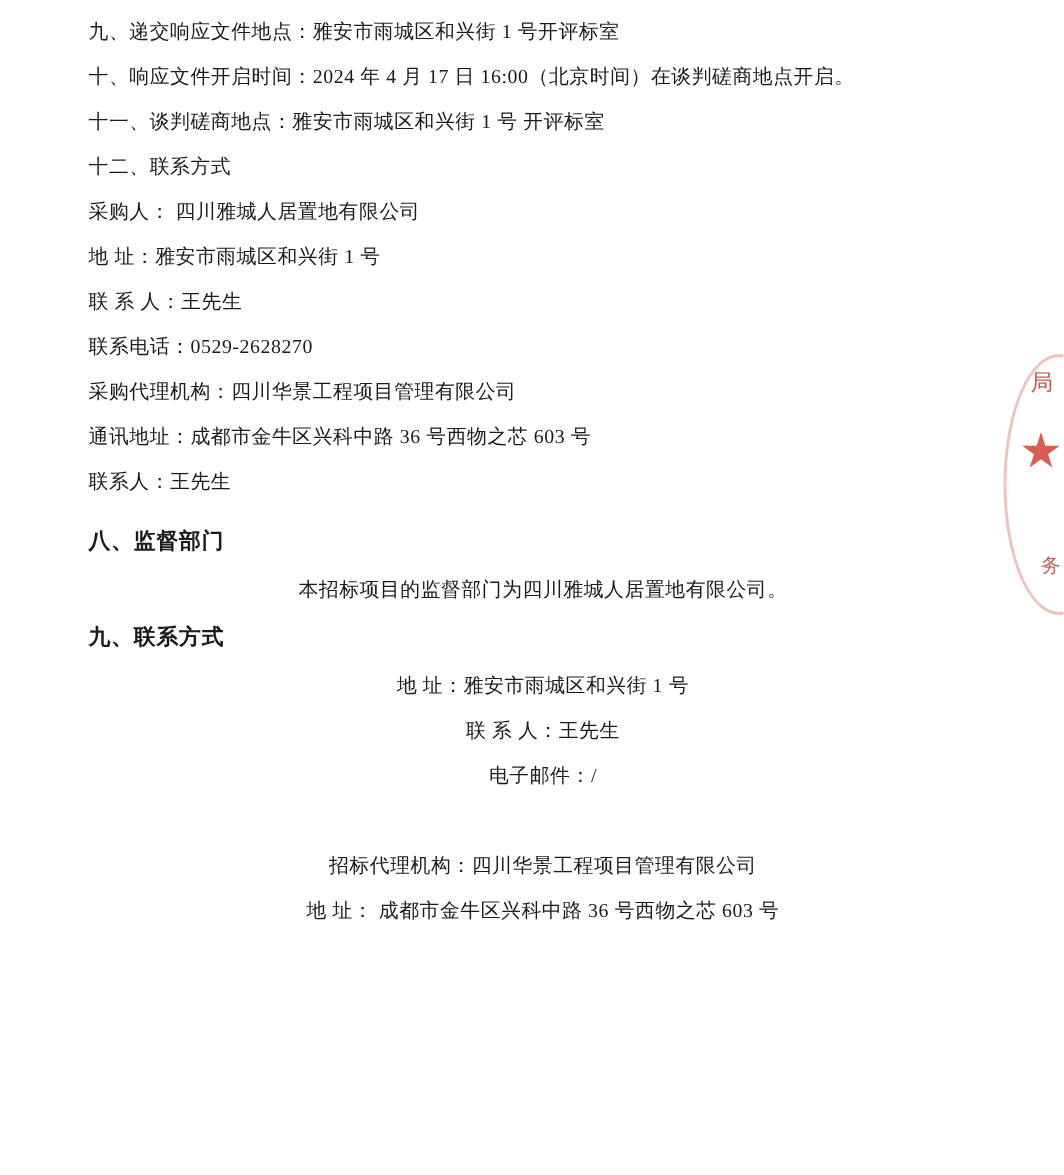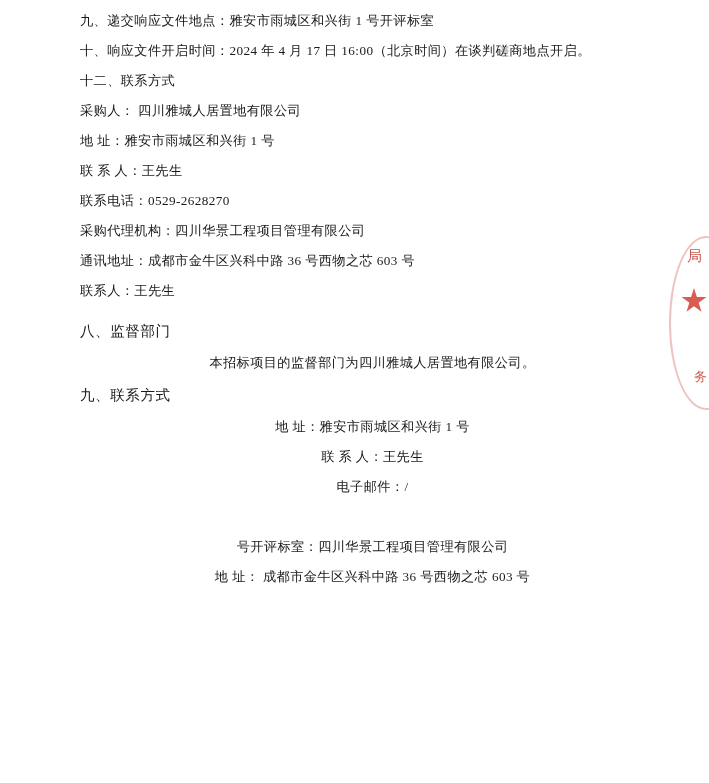--- a/index.html
+++ b/index.html
@@ -13,39 +13,39 @@
     font-family: "Liberation Serif", "DejaVu Serif", serif;
     color: #1a1a1a;
     position: relative;
     overflow: hidden;
   }
   .page {
     position: relative;
     width: 709px;
     height: 783px;
     box-sizing: border-box;
-    padding: 6px 60px 0 80px;
+    padding: 6px 60px 0 59px;
   }
   .line {
     font-size: 13.2px;
     line-height: 30px;
     letter-spacing: 0.4px;
     white-space: nowrap;
   }
   .para {
     font-size: 13.2px;
     line-height: 30px;
     letter-spacing: 0.3px;
     text-align: justify;
     text-justify: inter-ideograph;
     margin: 0;
   }
   .section-head {
     font-size: 14.5px;
-    font-weight: normal;
+    font-weight: bold;
     line-height: 34px;
     letter-spacing: 0.6px;
   }
   .indent1 { padding-left: 0px; }
   .indent2 { padding-left: 16px; text-align: center; }
   .gap-sm { height: 8px; }
   .gap-lg { height: 30px; }
 
   
   .seal {
@@ -94,37 +94,38 @@
     opacity: 0.55;
   }
 </style>
 </head>
 <body>
 
 <div class="page">
   <div id="doc-body">
       <div class="line indent1">九、递交响应文件地点：雅安市雨城区和兴街 1 号开评标室</div>
       <div class="line indent1">十、响应文件开启时间：2024 年 4 月 17 日  16:00（北京时间）在谈判磋商地点开启。</div>
+      <div class="line indent1">十一、谈判磋商地点：雅安市雨城区和兴街 1 号  开评标室</div>
       <div class="line indent1">十二、联系方式</div>
       <div class="line indent1">采购人：  四川雅城人居置地有限公司</div>
       <div class="line indent1">地    址：雅安市雨城区和兴街 1 号</div>
       <div class="line indent1">联 系 人：王先生</div>
       <div class="line indent1">联系电话：0529-2628270</div>
       <div class="line indent1">采购代理机构：四川华景工程项目管理有限公司</div>
       <div class="line indent1">通讯地址：成都市金牛区兴科中路 36 号西物之芯 603 号</div>
       <div class="line indent1">联系人：王先生</div>
       <div class="gap-sm"></div>
       <div class="section-head indent1">八、监督部门</div>
       <div class="line indent2">本招标项目的监督部门为四川雅城人居置地有限公司。</div>
       <div class="section-head indent1">九、联系方式</div>
       <div class="line indent2">地    址：雅安市雨城区和兴街 1 号</div>
       <div class="line indent2">联 系 人：王先生</div>
       <div class="line indent2">电子邮件：/</div>
       <div class="gap-lg"></div>
-      <div class="line indent2">号开评标室：四川华景工程项目管理有限公司</div>
+      <div class="line indent2">招标代理机构：四川华景工程项目管理有限公司</div>
       <div class="line indent2">地    址：  成都市金牛区兴科中路 36 号西物之芯 603 号</div>
     </div>
 
   <div class="seal-arc"></div>
   <div class="seal seal-top">局</div>
   <div class="seal-star"></div>
   <div class="seal-bottom">务</div>
 </div>
 
 </body></html>

